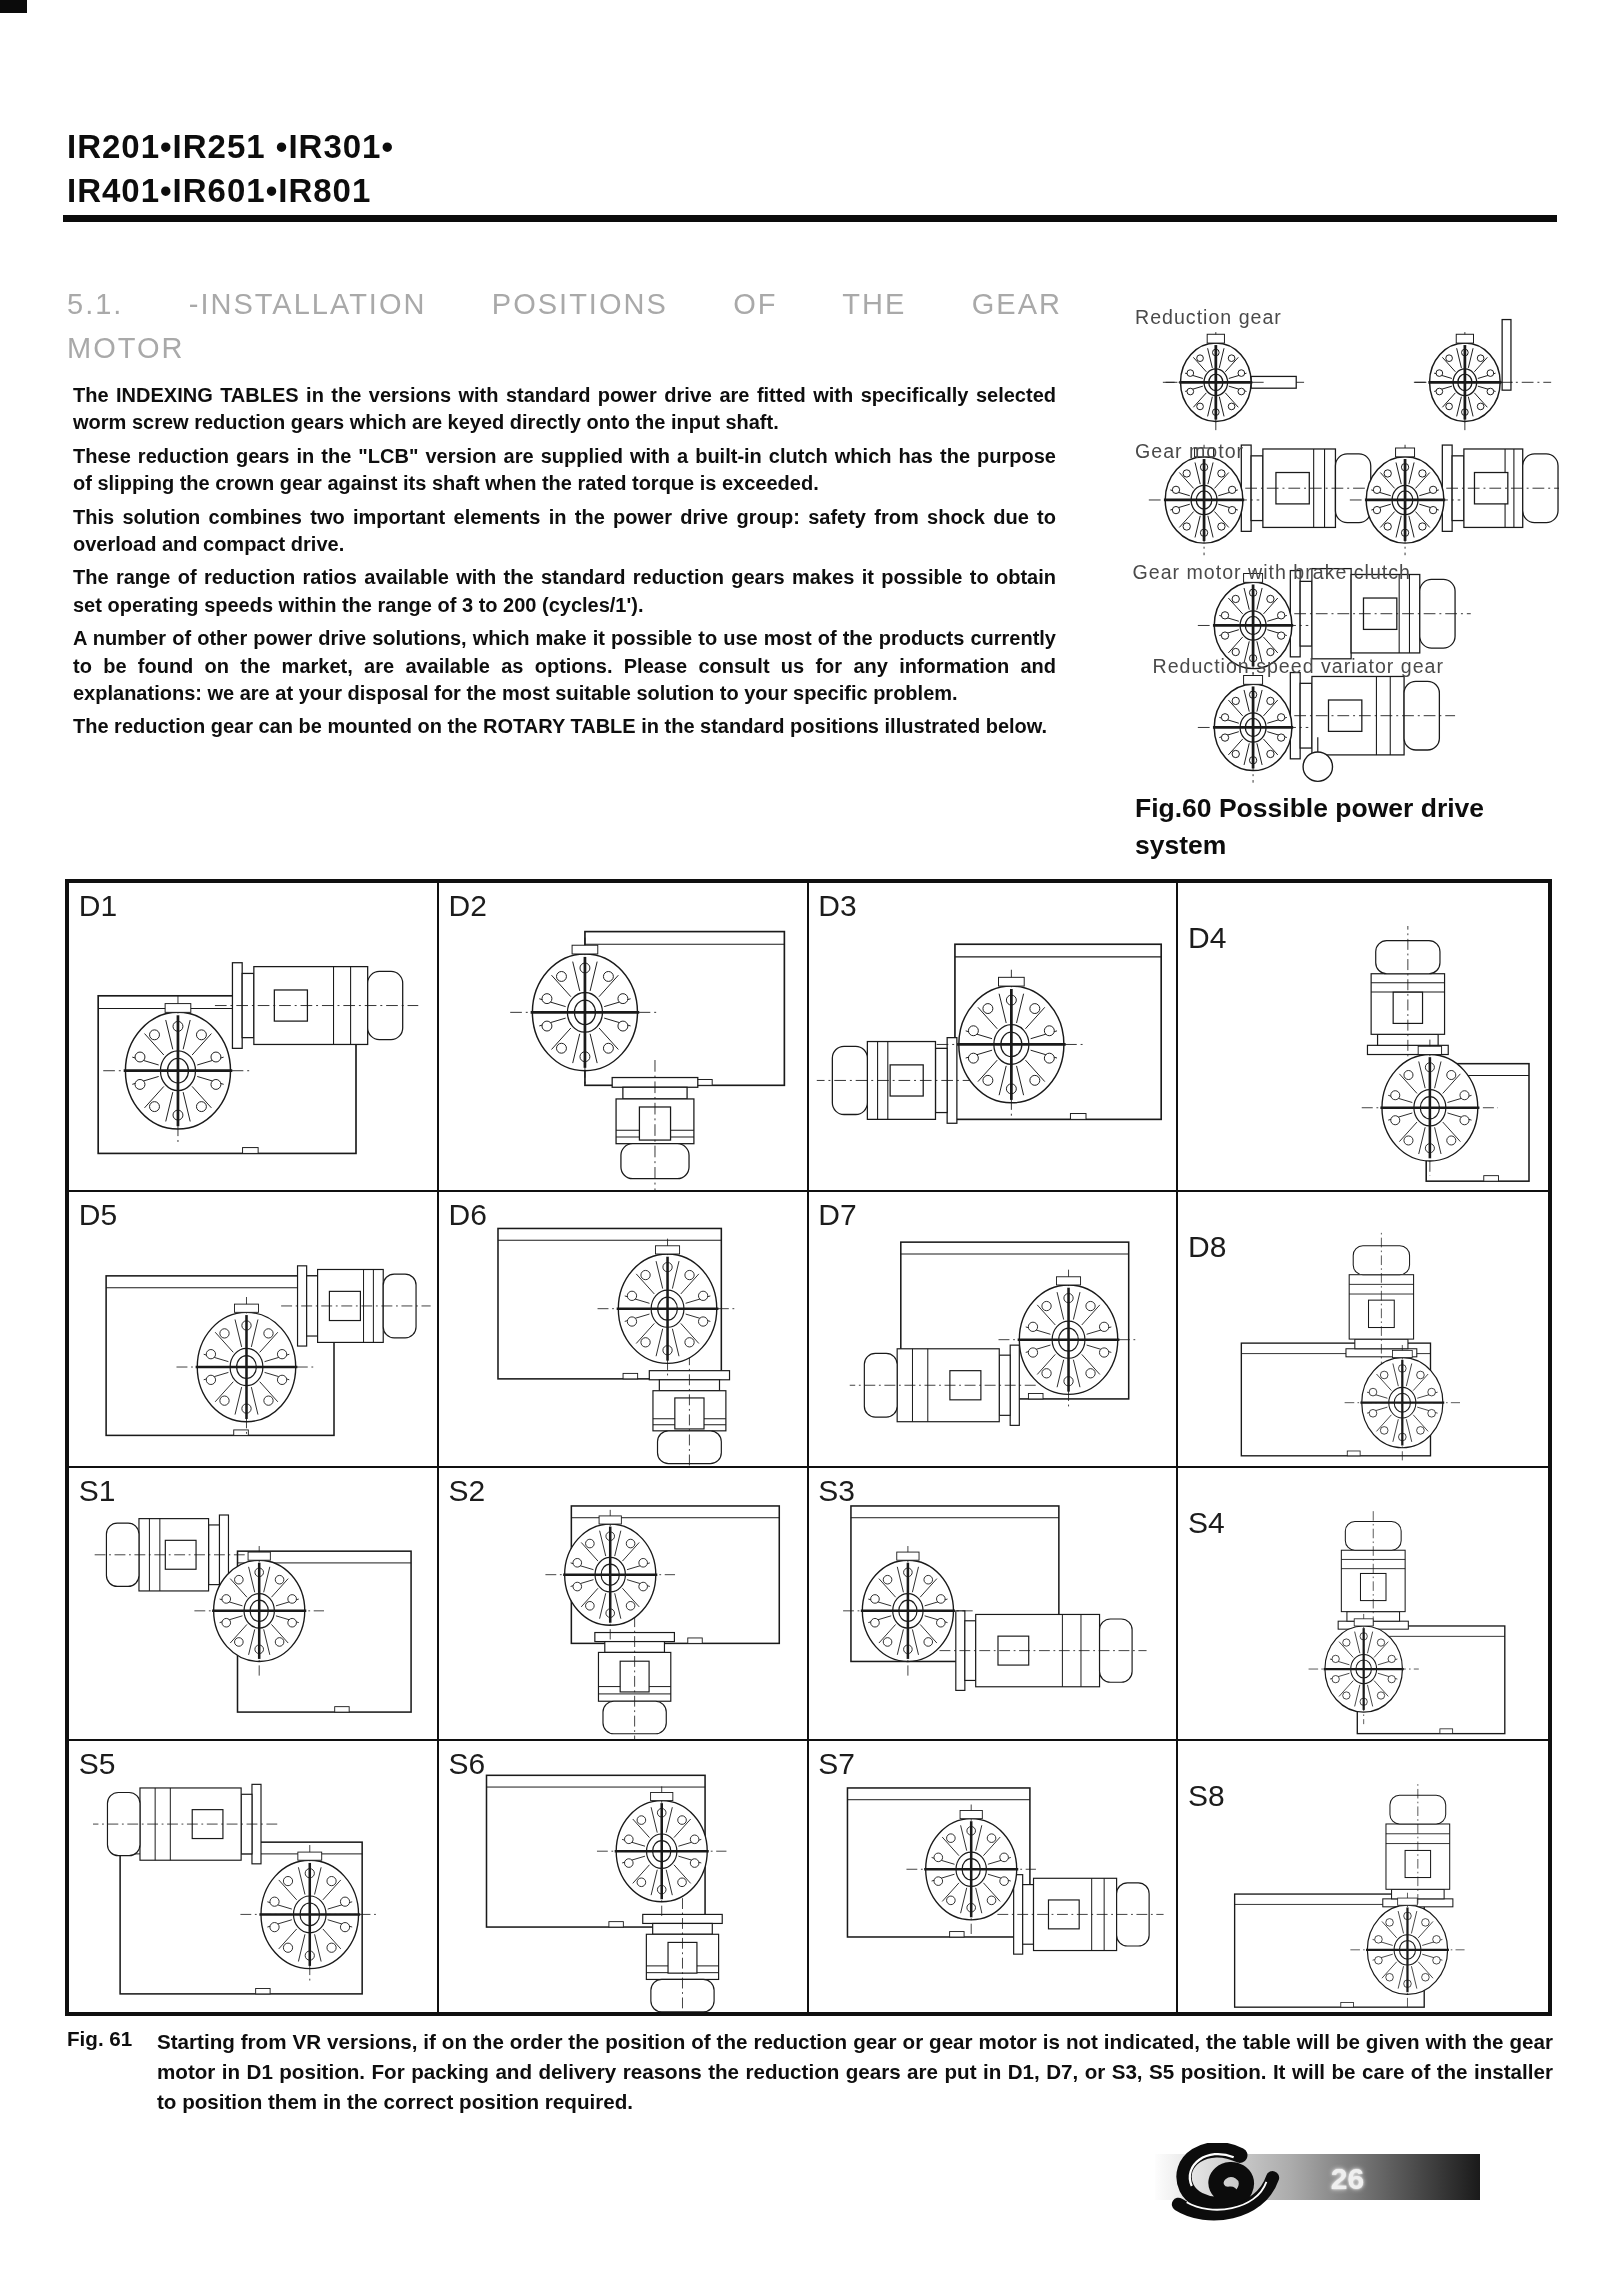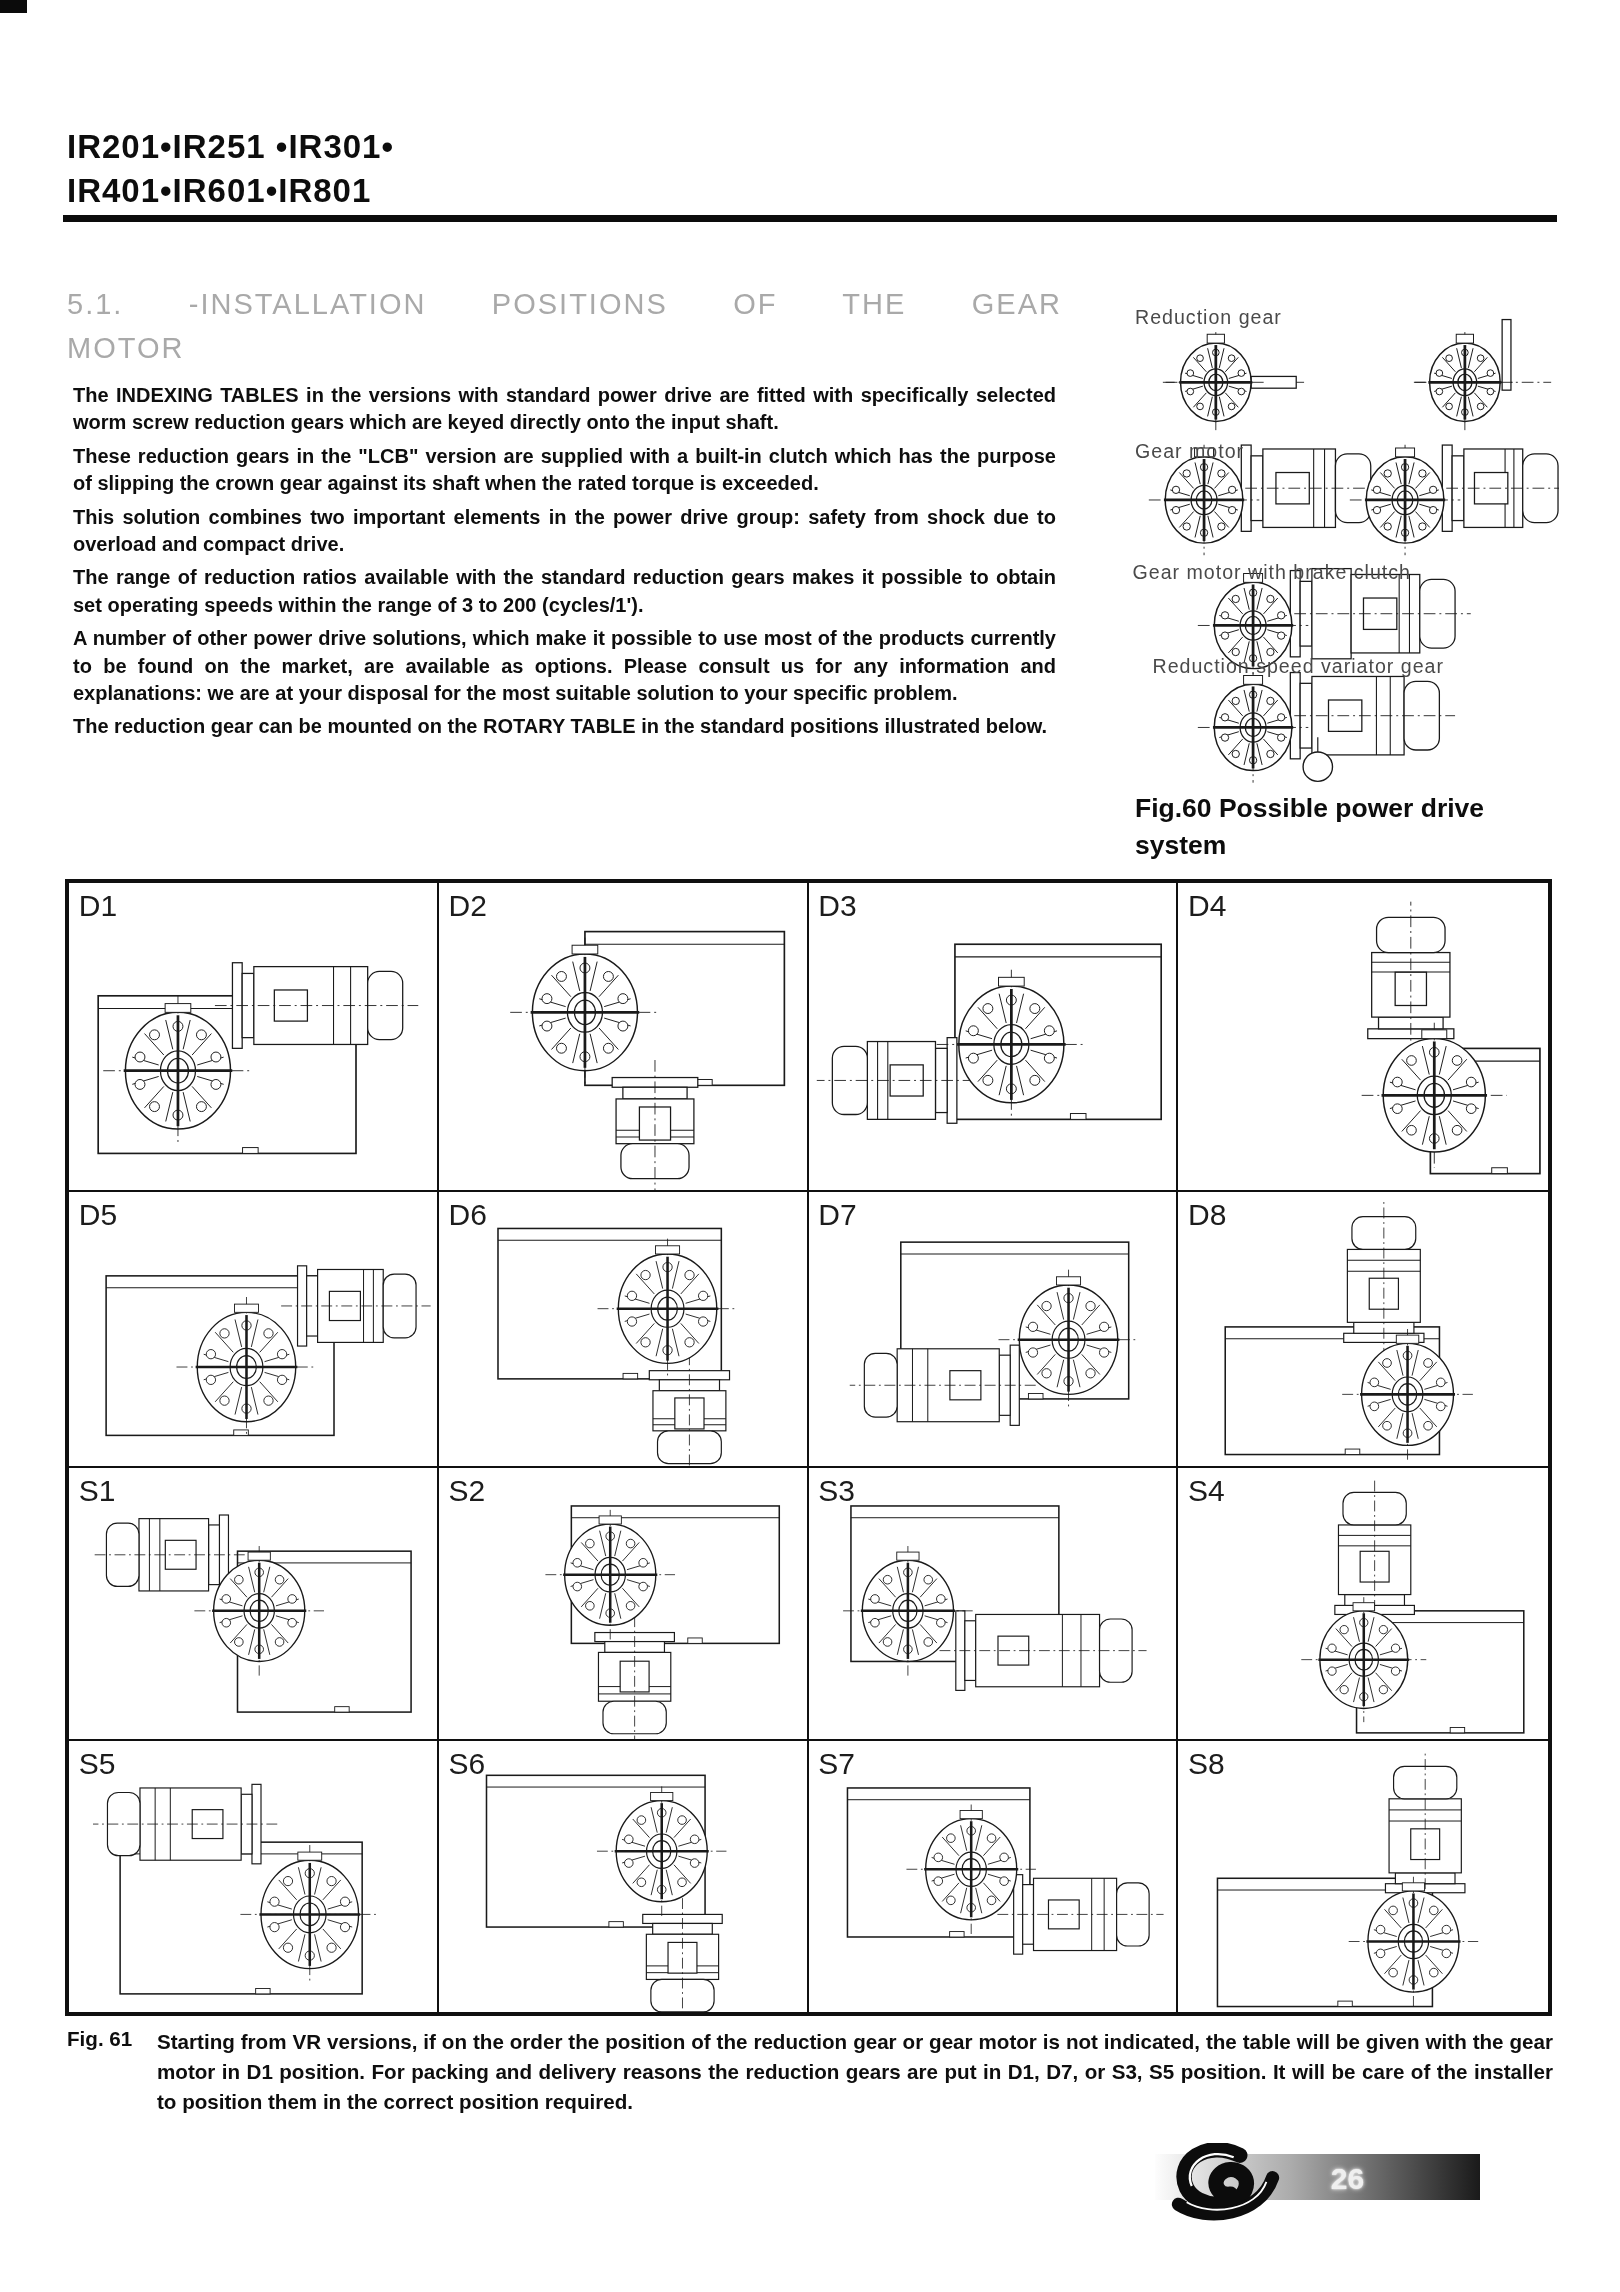--- a/index.html
+++ b/index.html
@@ -21,21 +21,21 @@
   
   .panel{position:absolute;left:1106px;top:294px;width:453px;height:510px;}
   .panel svg{position:absolute;left:0;top:0;}
   .panel-label{position:absolute;font-size:19.6px;color:#4a4a4a;letter-spacing:1px;white-space:nowrap;}
   .fig60-caption{position:absolute;left:1135px;top:790px;width:392px;font-weight:bold;font-size:26.5px;line-height:37px;color:#0d0d0d;}
   
   .grid{position:absolute;left:65px;top:879px;width:1487px;height:1137px;border:4.9px solid #101010;
         box-sizing:border-box;display:grid;grid-template-columns:repeat(4,1fr);
         grid-template-rows:27.4% 24.4% 24.2% 24%;}
   .cell{position:relative;border-right:2.9px solid #101010;border-bottom:2.9px solid #101010;box-sizing:border-box;overflow:hidden;}
-  .cell:nth-child(4n){border-right:none;}
+  .cell:nth-child(4n){border-right:none;margin-top:32px;}
   .cell:nth-child(n+13){border-bottom:none;}
   .cell-label{position:absolute;left:9.8px;top:5.9px;font-size:30px;color:#1c1c1c;z-index:2;}
   .cell svg{position:absolute;left:0;top:0;width:100%;height:100%;}
   
   .fig61-label{position:absolute;left:67px;top:2027px;font-weight:bold;font-size:20.6px;color:#0e0e0e;}
   .fig61-text{position:absolute;left:157px;top:2027px;width:1396px;font-weight:bold;font-size:20.6px;line-height:30px;text-align:justify;color:#0e0e0e;}
   
   .footer-bar{position:absolute;left:1155px;top:2154px;width:325px;height:46px;
         background:linear-gradient(90deg,#fdfdfd 0%,#dcdcdc 16%,#ababab 42%,#6a6a6a 68%,#1a1a1a 100%);}
   .page-num{position:absolute;left:1313px;top:2162px;width:69px;text-align:center;font-weight:bold;font-size:30px;

